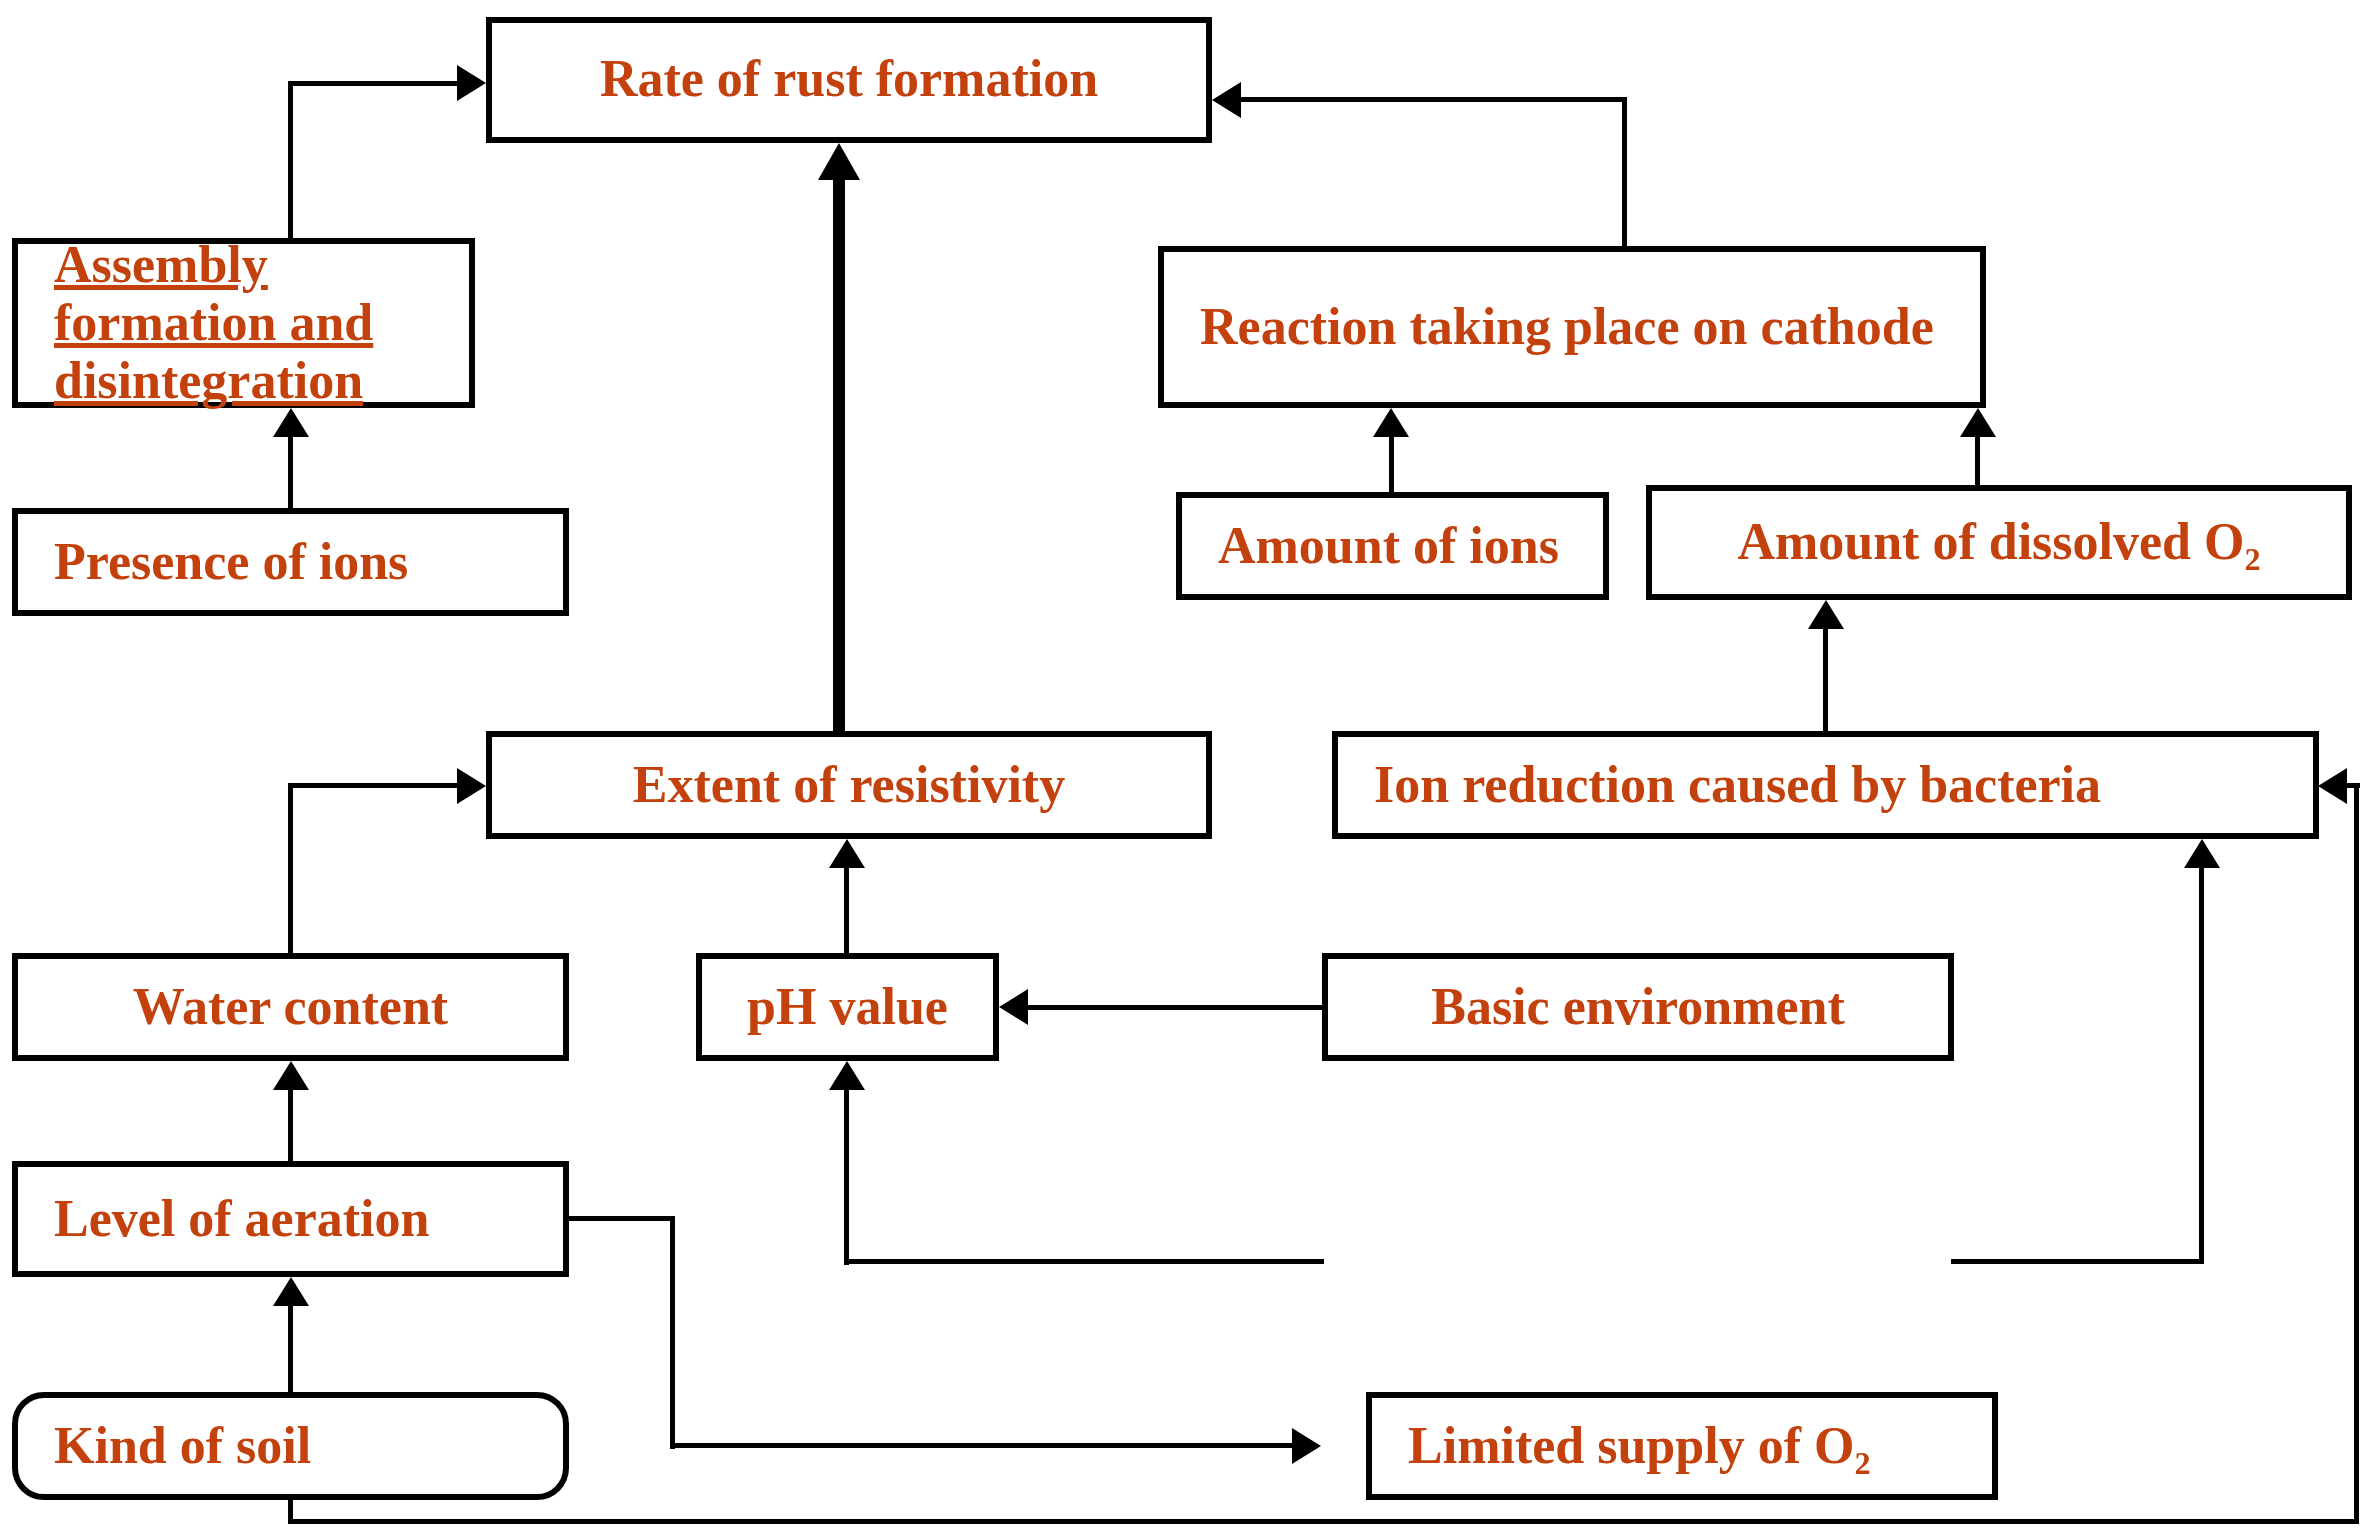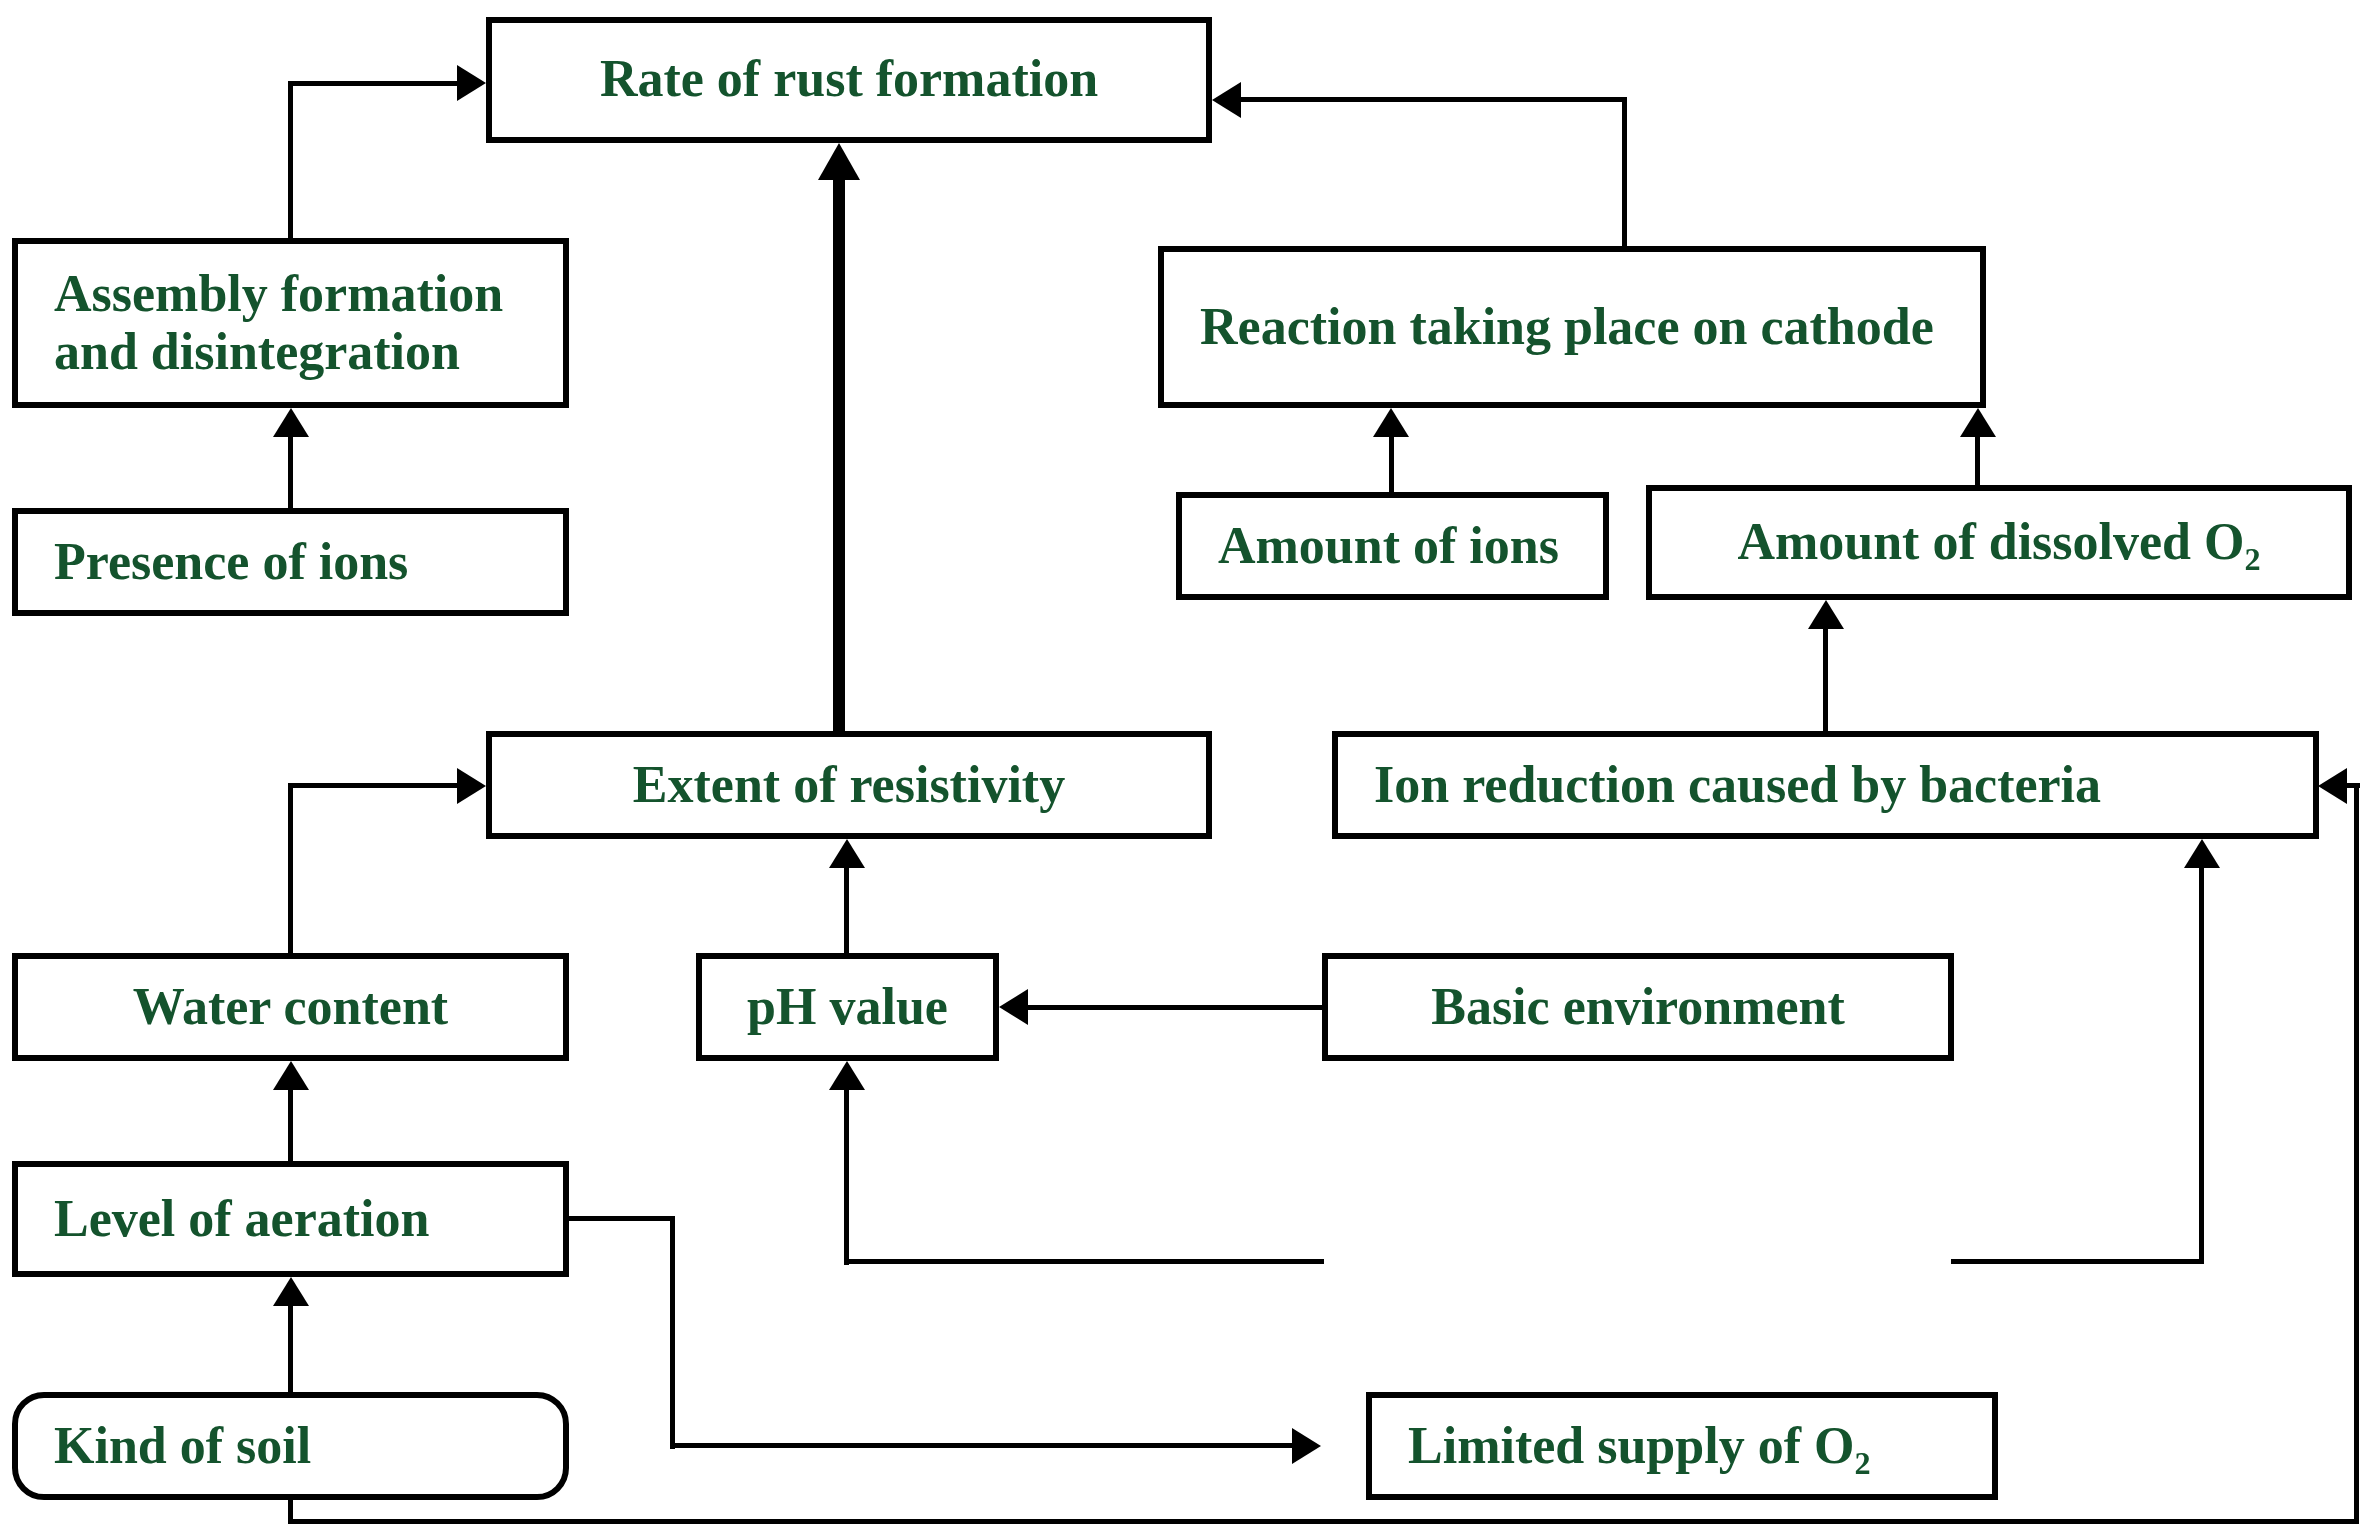--- a/index.html
+++ b/index.html
@@ -13,42 +13,42 @@
   .node{
     position:absolute;
     border:6.7px solid #000;
     background:#fff;
     box-sizing:border-box;
     display:flex;
     align-items:center;
     font-weight:bold;
     font-size:52px;
     line-height:1.12;
-    color:#14532d;
+    color:#c2410c;
   }
   .node.c{justify-content:center;text-align:center;padding:0 13.3px;}
   .node.l{justify-content:flex-start;text-align:left;padding-left:36px;padding-right:16px;}
   .node sub{font-size:0.62em;line-height:0;}
   .ln{position:absolute;background:#000;}
   .ah{position:absolute;width:0;height:0;}
   .ah.up{border-left:18px solid transparent;border-right:18px solid transparent;border-bottom:29px solid #000;}
   .ah.upbig{border-left:21px solid transparent;border-right:21px solid transparent;border-bottom:37px solid #000;}
   .ah.left{border-top:18px solid transparent;border-bottom:18px solid transparent;border-right:29px solid #000;}
   .ah.right{border-top:18px solid transparent;border-bottom:18px solid transparent;border-left:29px solid #000;}
 </style>
 </head>
 <body>
 
 <div id="canvas">
 
   <div class="node c" style="left:486px;top:16.6px;width:726px;height:126px;">
     <span>Rate of rust formation</span>
   </div>
 
-  <div class="node l" style="left:12px;top:238px;width:557px;height:170px;">
+  <div class="node l" style="left:12px;top:238px;width:463px;height:170px;text-decoration:underline;">
     <span>Assembly formation and disintegration</span>
   </div>
 
   <div class="node l" style="left:12px;top:508px;width:557px;height:108px;">
     <span>Presence of ions</span>
   </div>
 
   <div class="node l" style="left:1158px;top:246px;width:828px;height:162px;">
     <span>Reaction taking place on cathode</span>
   </div>

